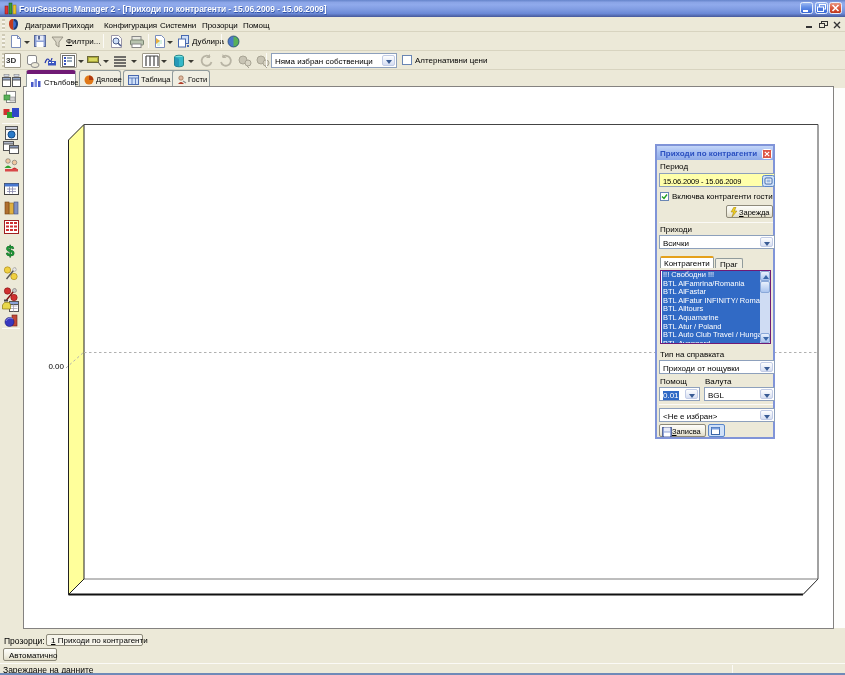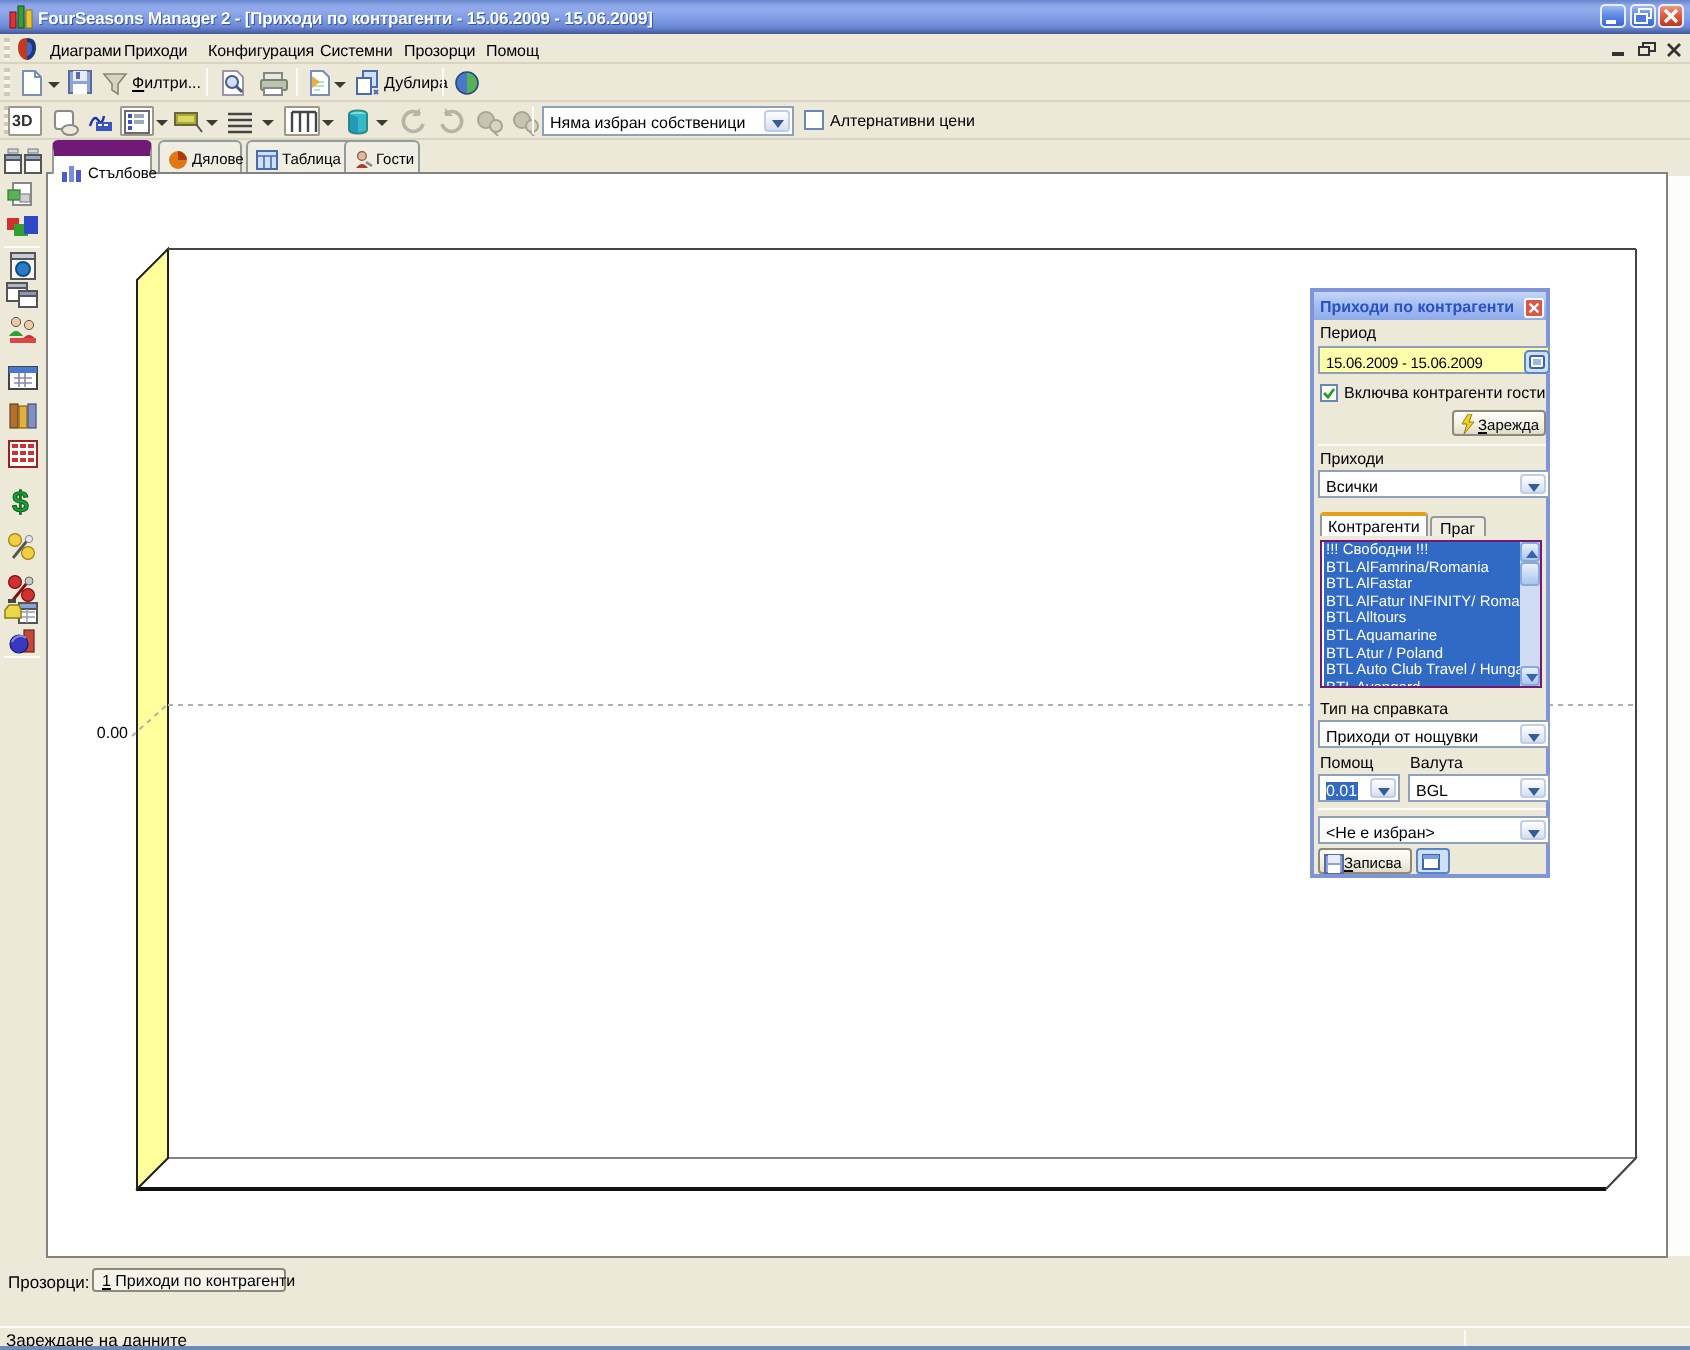--- a/index.html
+++ b/index.html
@@ -23,21 +23,21 @@
 #toolbar2 { left:0; top:51px; width:845px; height:19px; background:#ece9d8; border-bottom:1px solid #d8d4c0; }
 .tsep { position:absolute; top:2px; width:1px; height:14px; background:#c9c4ae; border-right:1px solid #fbfaf6; }
 .darr { position:absolute; width:0; height:0; border-left:3px solid transparent; border-right:3px solid transparent; border-top:3px solid #3b3b33; }
 .tool-pressed { border:1px solid #9d9888; background:#fff; border-radius:1px; }
 
 #sidebar { left:0; top:70px; width:23px; height:561px; background:#ece9d8; }
 .sbsep { position:absolute; left:2px; width:18px; height:1px; background:#cbc7b1; border-bottom:1px solid #fbfaf6; }
 
 .tab { position:absolute; top:70px; height:16px; background:#f0eee2; border:1px solid #919b9c; border-bottom:none; border-radius:3px 3px 0 0; font-size:7.5px; }
 .tab .lbl { position:absolute; top:4px; white-space:nowrap; }
-.tab.sel { background:#fff; height:17px; z-index:5; border-top:8px solid #701a75; }
+.tab.sel { background:#fff; height:17px; z-index:5; border-top:4px solid #701a75; }
 
 #content { left:23px; top:86px; width:811px; height:543px; background:#fff; border:1px solid #848280; }
 #rightstrip { left:834px; top:88px; width:11px; height:540px; background:#fdfdfb; }
 
 .combo { position:absolute; background:#fff; border:1px solid #8da0bc; }
 .combo .ctext { position:absolute; left:3px; top:2.5px; white-space:nowrap; overflow:hidden; font-size:8px; }
 .combo .cbtn { position:absolute; right:1px; top:1px; bottom:1px; width:13px; border-radius:2px;
   background:linear-gradient(180deg,#fefefe 0%,#e8edf8 55%,#d6def2 100%); border:1px solid #c2cce6; }
 .chev { position:absolute; left:3px; top:4px; width:5px; height:4px; }
 .chev:before { content:""; position:absolute; left:0; top:0; width:0; height:0; border-left:3.5px solid transparent; border-right:3.5px solid transparent; border-top:4.5px solid #3a5c94; }
@@ -474,19 +474,24 @@
   </div>
 </div>
 
 
 <div id="winrow" class="abs">
   <div class="abs" style="left:4px;top:5px;font-size:8.5px">Прозорци:</div>
   <div class="abs" style="left:46px;top:3px;width:97px;height:12px;background:#f6f4ea;border:1px solid #8e8a7a;border-radius:2px;font-size:8px;white-space:nowrap">
     <div class="abs" style="left:4px;top:1px;white-space:nowrap"><span style="text-decoration:underline">1</span> Приходи по контрагенти</div>
   </div>
 </div>
+<div id="autorow" class="abs">
+  <div class="btn" style="left:3px;top:1px;width:54px;height:13px">
+        <div class="abs" style="left:5px;top:2px;white-space:nowrap">Автоматично</div>
+      </div>
+</div>
 <div id="statusbar" class="abs">
   <div class="abs" style="left:3px;top:1px;font-size:8.5px;white-space:nowrap">Зареждане на данните</div>
   <div class="abs" style="left:732px;top:1px;width:1px;height:9px;background:#c9c4ae;border-right:1px solid #fbfaf6"></div>
 </div>
 <div id="bottomline" class="abs"></div>
 
 </div>
 
 </body></html>

